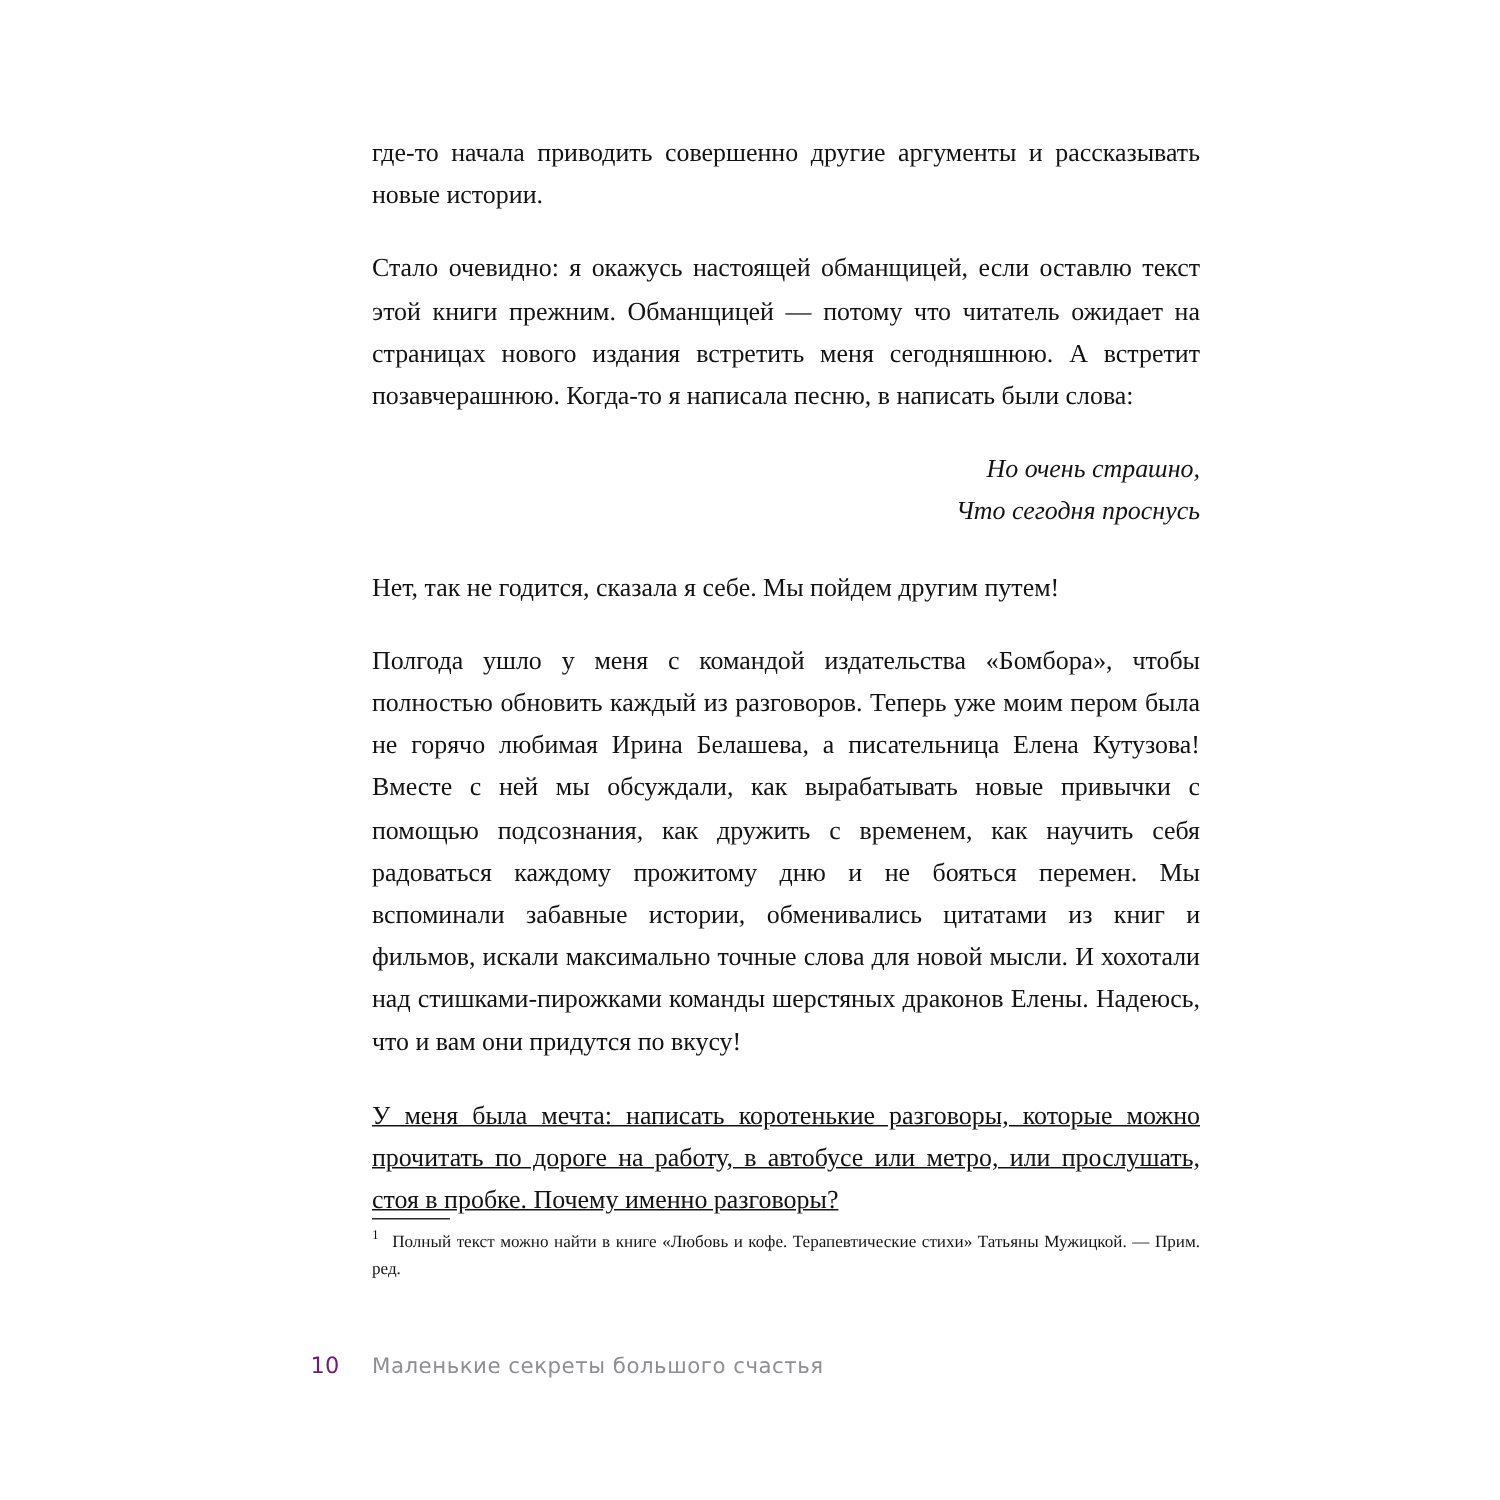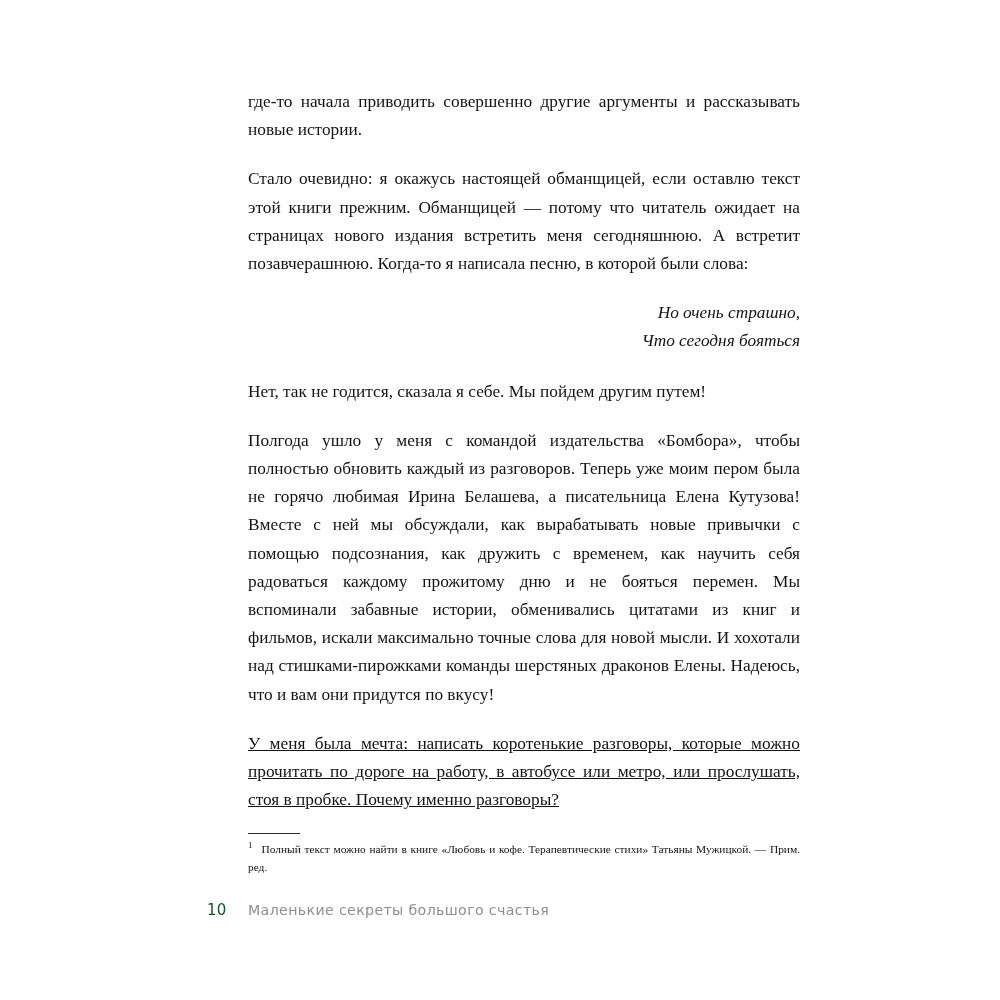--- a/index.html
+++ b/index.html
@@ -62,21 +62,21 @@
     font-size: 0.62em;
     vertical-align: super;
     line-height: 0;
     font-style: italic;
   }
 
   
   .footnote-block {
     position: absolute;
     left: 248px;
-    top: 833px;
+    top: 812px;
     width: 552px;
   }
   .footnote-rule {
     width: 52px;
     height: 0;
     border-top: 1.1px solid #2a2a2a;
     margin: 0 0 7px 0;
   }
   .footnote-text {
     font-size: 11.4px;
@@ -97,44 +97,44 @@
   .footer {
     position: absolute;
     left: 207px;
     top: 901px;
     display: flex;
     align-items: baseline;
     font-family: "DejaVu Sans", "Liberation Sans", sans-serif;
   }
   .footer-page-number {
     font-size: 15px;
-    color: #14532d;
+    color: #701a75;
     letter-spacing: 0.2px;
     min-width: 41px;
   }
   .footer-title {
     font-size: 14.2px;
     color: #8e8e93;
     letter-spacing: 0.35px;
   }
 </style>
 </head>
 <body>
 
 <div class="page">
 
   <div class="text-column">
 
     <p class="para">где-то начала приводить совершенно другие аргументы и рас­сказывать новые истории.</p>
 
-    <p class="para">Стало очевидно: я окажусь настоящей обманщицей, если оставлю текст этой книги прежним. Обманщицей — потому что читатель ожидает на страницах нового издания встретить меня сегодняшнюю. А встретит позавчерашнюю. Когда-то я написала песню, в которой были слова:</p>
+    <p class="para">Стало очевидно: я окажусь настоящей обманщицей, если оставлю текст этой книги прежним. Обманщицей — потому что читатель ожидает на страницах нового издания встретить меня сегодняшнюю. А встретит позавчерашнюю. Когда-то я написала песню, в написать были слова:</p>
 
     <div class="verse">
       <span class="verse-line">Но очень страшно,</span>
-      <span class="verse-line">Что сегодня бояться</span>
+      <span class="verse-line">Что сегодня проснусь</span>
     </div>
 
     <p class="para">Нет, так не годится, сказала я себе. Мы пойдем другим путем!</p>
 
     <p class="para">Полгода ушло у меня с командой издательства «Бомбора», чтобы полностью обновить каждый из разговоров. Теперь уже моим пером была не горячо любимая Ирина Белашева, а писательница Елена Кутузова! Вместе с ней мы обсуждали, как вырабатывать новые привычки с помощью подсознания, как дружить с временем, как научить себя радоваться каж­дому прожитому дню и не бояться перемен. Мы вспоминали забавные истории, обменивались цитатами из книг и фильмов, искали максимально точные слова для новой мысли. И хохо­тали над стишками-пирожками команды шерстяных драконов Елены. Надеюсь, что и вам они придутся по вкусу!</p>
 
     <p class="para">У меня была мечта: написать коротенькие разговоры, которые можно прочитать по дороге на работу, в автобусе или метро, или прослушать, стоя в пробке. Почему именно разговоры?</p>
 
   </div>
 

